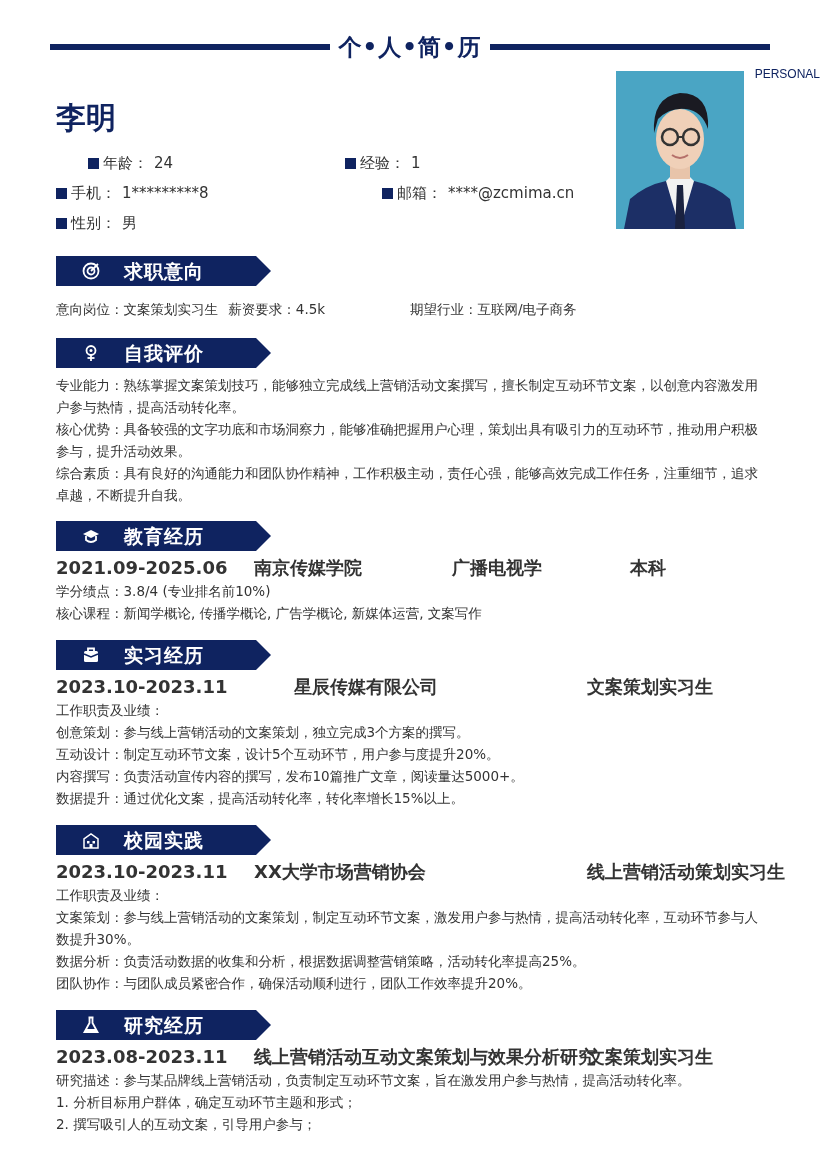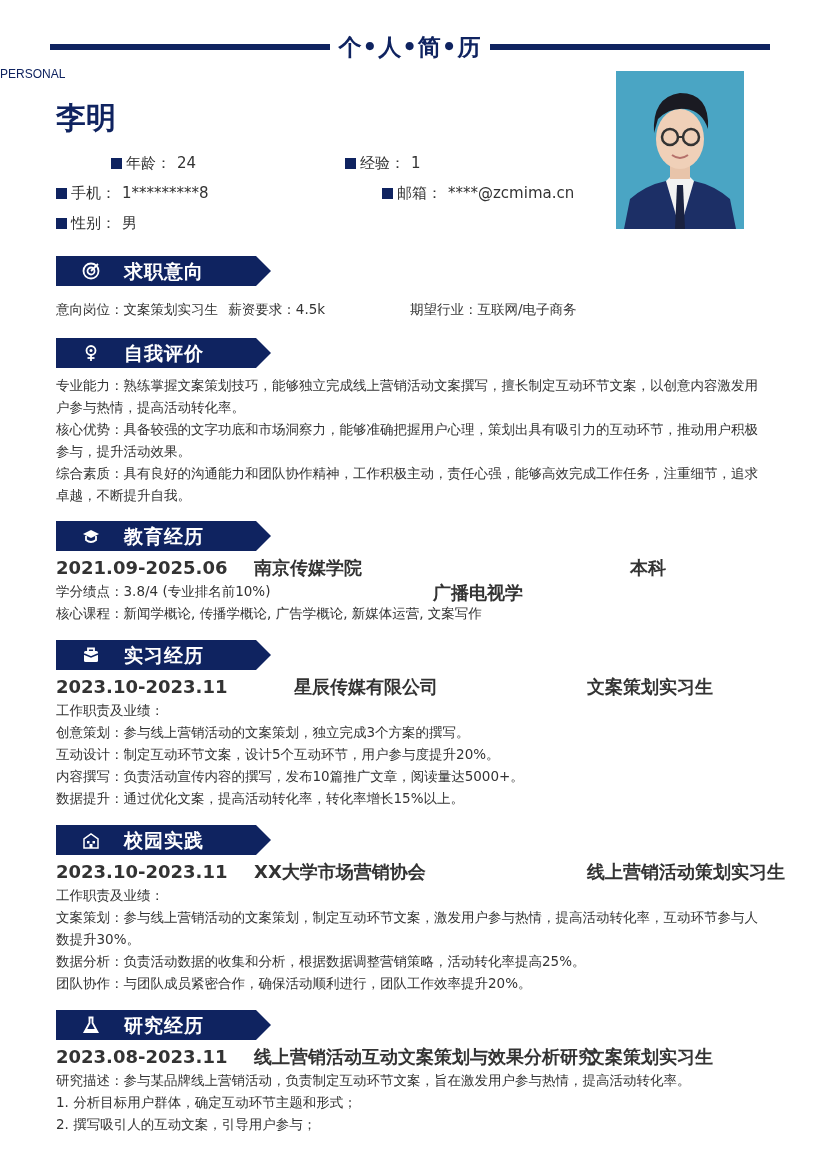--- a/index.html
+++ b/index.html
@@ -4,21 +4,21 @@
 <style>
   * { margin: 0; padding: 0; box-sizing: border-box; }
   html, body { width: 820px; height: 1160px; background: #ffffff; overflow: hidden; }
   body { font-family: "DejaVu Sans", "Liberation Sans", sans-serif; color: #333333; position: relative; }
 
   .title-bar { position: absolute; top: 32px; left: 50px; width: 720px; height: 30px; }
   .title-bar .line { position: absolute; top: 12px; height: 6px; background: #0f2360; }
   .title-bar .line.left { left: 0; width: 280px; }
   .title-bar .line.right { right: 0; width: 280px; }
   .title-bar .title { position: absolute; left: 0; right: 0; top: 0; text-align: center; font-size: 23px; font-weight: bold; color: #0f2360; line-height: 30px; letter-spacing: 1px; }
-  .subtitle { position: absolute; top: 67px; left: 0; width: 820px; text-align: left; font-size: 12px; color: #0f2360; font-family: "Liberation Sans", sans-serif; }
+  .subtitle { position: absolute; top: 67px; left: 0; width: 820px; text-align: right; font-size: 12px; color: #0f2360; font-family: "Liberation Sans", sans-serif; }
 
   .name { position: absolute; top: 98px; left: 56px; font-size: 30px; font-weight: bold; color: #0f2360; }
 
   .info { position: absolute; font-size: 15px; color: #333; line-height: 20px; white-space: nowrap; }
   .info .sq { display: inline-block; width: 11px; height: 11px; background: #0f2360; margin-right: 4px; vertical-align: -1px; }
   .info .val { margin-left: 6px; }
 
   .photo { position: absolute; top: 71px; left: 616px; width: 128px; height: 158px; background: #4aa5c4; overflow: hidden; }
 
   .section-head { position: absolute; left: 56px; height: 30px; width: 215px; }
@@ -36,21 +36,21 @@
 
 <div class="title-bar">
   <div class="line left"></div>
   <div class="line right"></div>
   <div class="title">个•人•简•历</div>
 </div>
 <div class="subtitle">PERSONAL</div>
 
 <div class="name">李明</div>
 
-<div class="info" style="top:153px; left:71px;padding-left:40px;">
+<div class="info" style="top:153px; left:48px;padding-left:40px;">
   <span class="sq"></span><span>年龄：</span><span class="val">24</span>
 </div>
 <div class="info" style="top:153px; left:345px;">
   <span class="sq"></span><span>经验：</span><span class="val">1</span>
 </div>
 <div class="info" style="top:183px; left:56px;">
   <span class="sq"></span><span>手机：</span><span class="val">1*********8</span>
 </div>
 <div class="info" style="top:183px; left:363px;padding-left:19px;">
   <span class="sq"></span><span>邮箱：</span><span class="val">****@zcmima.cn</span>
@@ -118,21 +118,21 @@
   <div class="bg"></div>
   <svg class="icon" viewBox="0 0 18 18">
     <path d="M1 7 L9 3 L17 7 L9 11 Z" fill="#fff"></path>
     <path d="M4 9 L4 13 Q9 17 14 13 L14 9" fill="none" stroke="#fff" stroke-width="1.8"></path>
   </svg>
   <div class="label">教育经历</div>
 </div>
 <div class="row" style="top:557px;">
   <span style="left:0;">2021.09-2025.06</span>
   <span style="left:198px;">南京传媒学院</span>
-  <span style="left:377px;margin-top:25px;">广播电视学</span>
+  <span style="left:396px;">广播电视学</span>
   <span style="left:574px;">本科</span>
 </div>
 <div class="text para" style="top:580px;">
   <p>学分绩点：3.8/4 (专业排名前10%)</p>
   <p>核心课程：新闻学概论, 传播学概论, 广告学概论, 新媒体运营, 文案写作</p>
 </div>
 
 <div class="section-head" style="top:640px;">
   <div class="bg"></div>
   <svg class="icon" viewBox="0 0 18 18">

